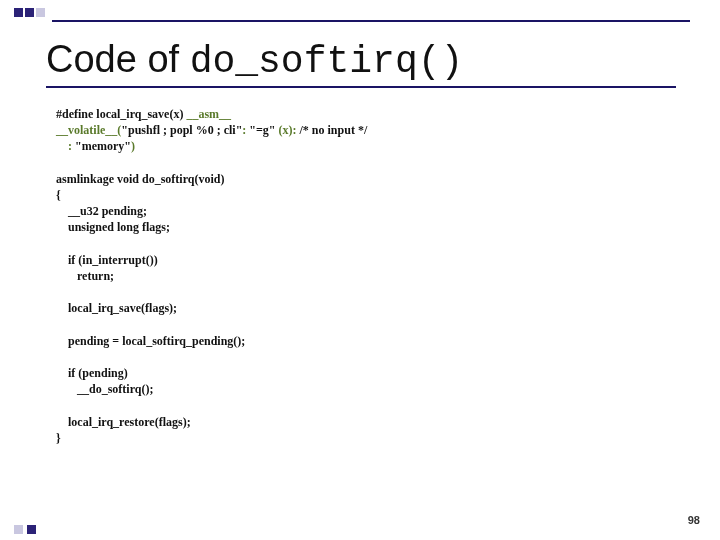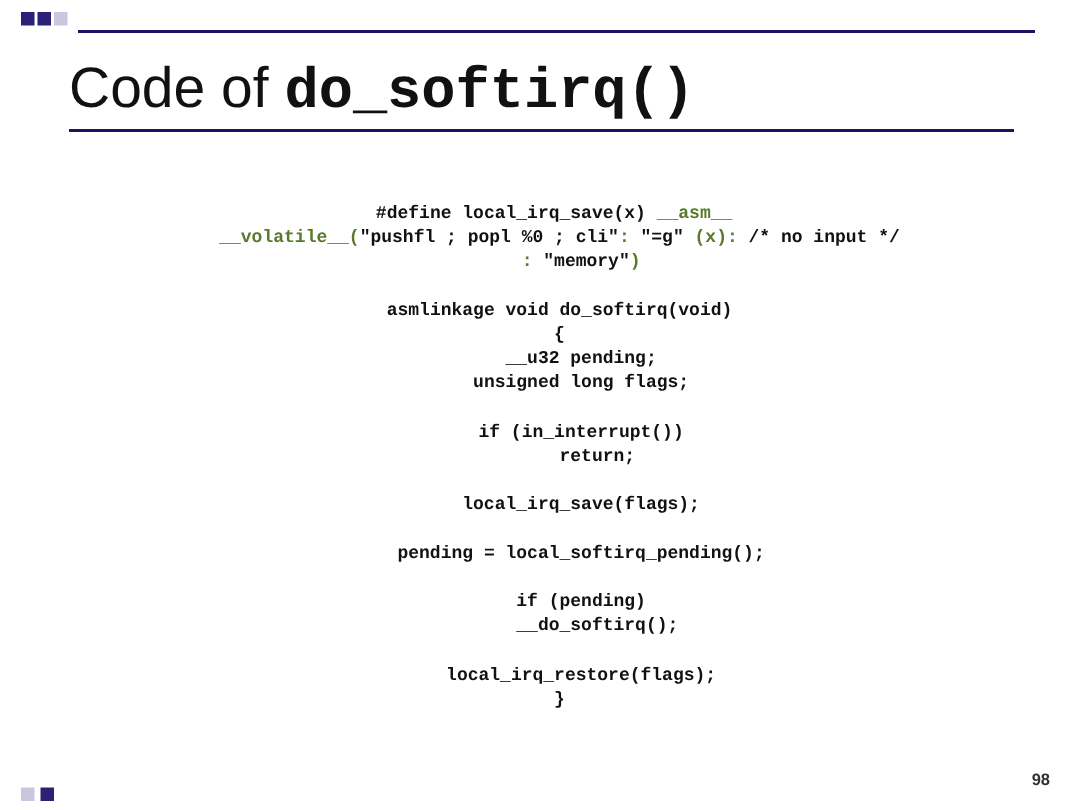--- a/index.html
+++ b/index.html
@@ -36,42 +36,41 @@
   }
   .title {
     position: absolute;
     top: 38px;
     left: 46px;
     font-size: 38px;
     color: #111;
   }
   .title .mono {
     font-family: "Courier New", monospace;
-    font-weight: bold;
+    font-weight: normal;
   }
   .title-underline {
     position: absolute;
     top: 86px;
     left: 46px;
     width: 630px;
     height: 2px;
     background: #1a1464;
   }
   .code {
     position: absolute;
-    top: 134px;
+    top: 106px;
     left: 56px;
     right: 30px;
-    font-family: Liberation Mono, monospace;
+    font-family: Liberation Serif, serif;
     font-weight: bold;
     font-size: 12px;
     line-height: 1.35;
     color: #5a7a2b;
     white-space: pre;
-    text-align: center;
   }
   .code .blk { color: #111; }
   .pagenum {
     position: absolute;
     bottom: 14px;
     right: 20px;
     font-size: 11px;
     font-weight: bold;
     color: #333;
     text-align: right;

